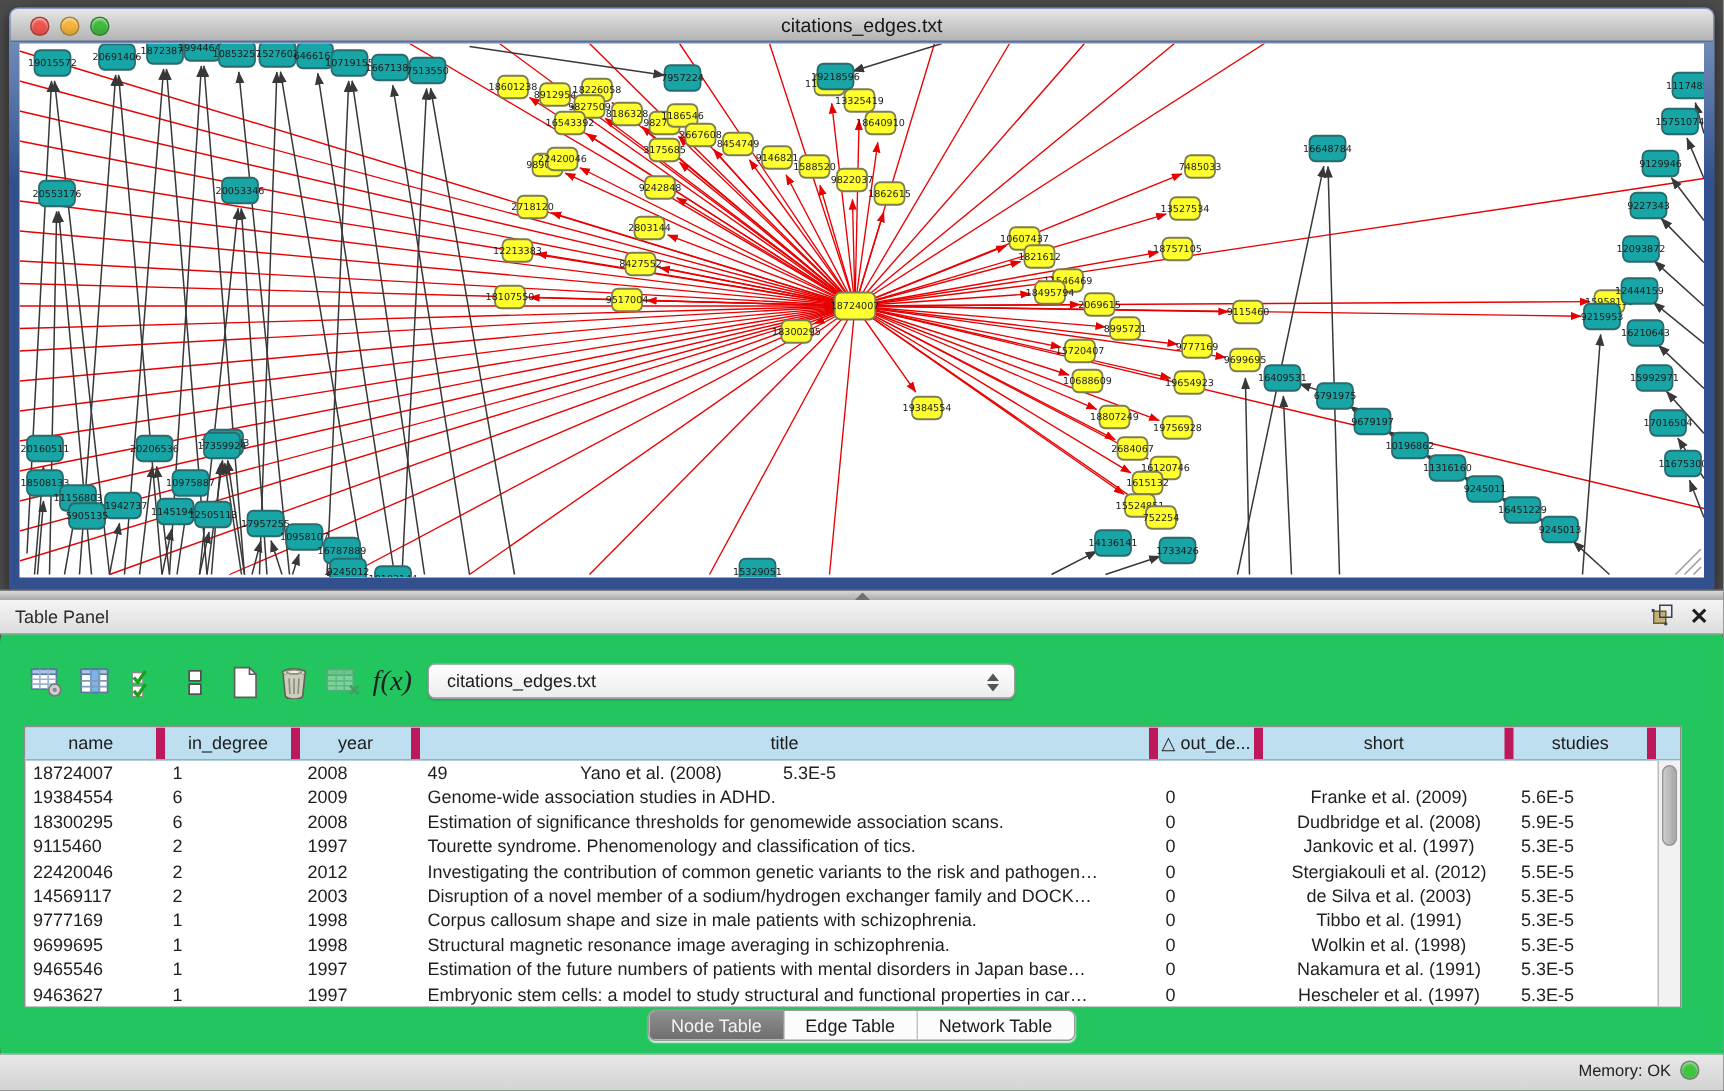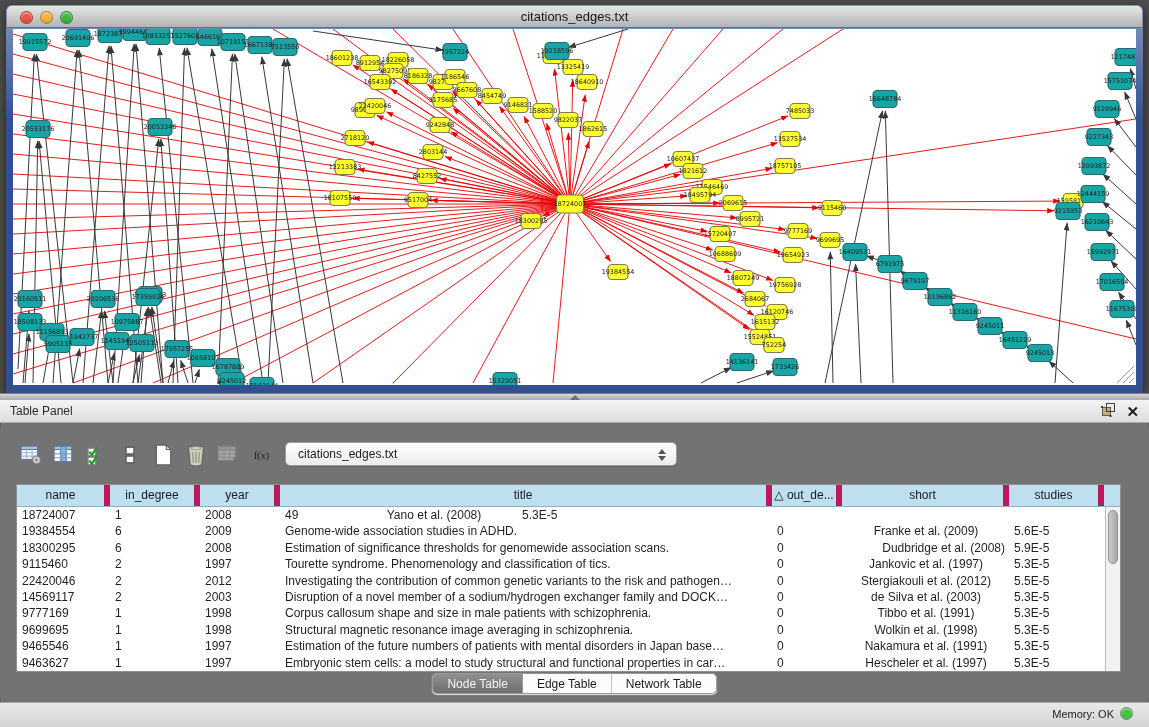--- a/index.html
+++ b/index.html
@@ -21,33 +21,33 @@
   .net-canvas { position:absolute; left:7px; top:24px; width:1123px; height:356px; background:#ffffff; overflow:hidden; }
   .net-canvas svg { display:block; }
 
   
   .splitter { position:absolute; left:0; top:393px; width:1149px; height:7px;
     background:linear-gradient(#d8d8d8,#a9a9a9); border-top:1px solid #7d7d7d; }
   .splitter .notch { position:absolute; left:570px; top:1px; width:0; height:0;
     border-left:5px solid transparent; border-right:5px solid transparent; border-bottom:5px solid #6f6f6f; }
 
   
-  .panel { position:absolute; left:0; top:400px; width:1149px; height:327px; background:#737373;border-radius:30px; }
+  .panel { position:absolute; left:0; top:400px; width:1149px; height:327px; background:#22c55e;border-radius:30px; }
   .panel-header { position:relative; height:23px; background:linear-gradient(#f4f4f4,#dddddd);
     border-bottom:1px solid #a8a8a8; }
   .panel-title { position:absolute; left:10px; top:4px; font-size:12px; color:#2b2b2b; }
   .panel-header-actions { position:absolute; right:10px; top:2px; display:flex; gap:10px; align-items:center; }
   .float-btn, .close-btn { cursor:default; }
   .close-btn { font-size:15px; font-weight:bold; color:#1d1d1d; line-height:18px; }
 
   
   .toolbar { position:absolute; left:14px; top:38px; height:34px; display:flex; align-items:center; }
   .tool-btn { width:33px; height:30px; display:flex; align-items:center; justify-content:center; }
   .tool-btn.disabled { opacity:.45; }
-  .fx-label { font-size:10px; font-family:"Liberation Serif",serif; color:#222; }
+  .fx-label { font-size:19px; font-style:italic; font-family:"Liberation Serif",serif; color:#222; }
   .table-selector { position:absolute; left:285px; top:42px; width:392px; height:24px;
     border:1px solid #9b9b9b; border-radius:5px; background:linear-gradient(#ffffff,#ececec);
     display:flex; align-items:center; font-size:12px; color:#1b1b1b; padding-left:12px;
     box-shadow:0 1px 1px rgba(0,0,0,.12); }
   .stepper { position:absolute; right:8px; top:3px; width:12px; height:18px; display:flex;
     flex-direction:column; align-items:center; justify-content:center; gap:2px; }
   .stepper .up { width:0;height:0;border-left:4px solid transparent;border-right:4px solid transparent;border-bottom:5px solid #555; }
   .stepper .down { width:0;height:0;border-left:4px solid transparent;border-right:4px solid transparent;border-top:5px solid #555; }
 
   
@@ -806,21 +806,21 @@
             <div class="td" style="width: 70px;">0</div>
             <div class="td center" style="width: 167px;">Franke et al. (2009)</div>
             <div class="td" style="width: 95px;">5.6E-5</div>
           </div>
           <div class="tr">
             <div class="td" style="width: 93px;">18300295</div>
             <div class="td" style="width: 90px;">6</div>
             <div class="td" style="width: 80px;">2008</div>
             <div class="td" style="width: 492px;">Estimation of significance thresholds for genomewide association scans.</div>
             <div class="td" style="width: 70px;">0</div>
-            <div class="td center" style="width: 167px; text-align: right;">Dudbridge et al. (2008)</div>
+            <div class="td center" style="width: 167px;">Dudbridge et al. (2008)</div>
             <div class="td" style="width: 95px;">5.9E-5</div>
           </div>
           <div class="tr">
             <div class="td" style="width: 93px;">9115460</div>
             <div class="td" style="width: 90px;">2</div>
             <div class="td" style="width: 80px;">1997</div>
             <div class="td" style="width: 492px;">Tourette syndrome. Phenomenology and classification of tics.</div>
             <div class="td" style="width: 70px;">0</div>
             <div class="td center" style="width: 167px;">Jankovic et al. (1997)</div>
             <div class="td" style="width: 95px;">5.3E-5</div>

